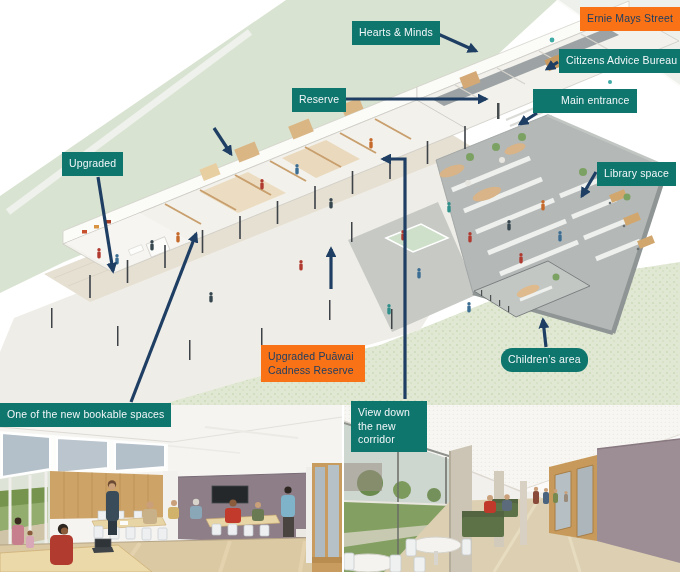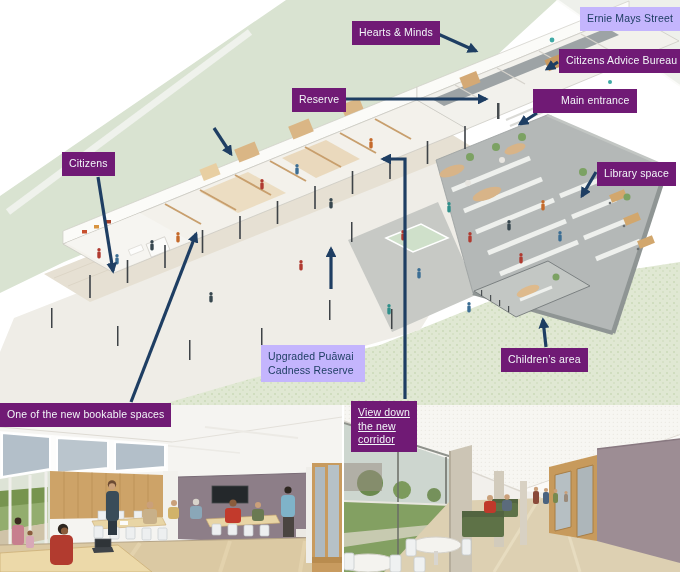--- a/index.html
+++ b/index.html
@@ -2,26 +2,26 @@
 <html><head>
 <meta charset="utf-8">
 <style>
   html,body{margin:0;padding:0;background:#fff;}
   .wrap{
     position:relative;width:680px;height:572px;background:#ffffff;
     font-family:"Liberation Sans",sans-serif;overflow:hidden;
   }
   .layer{position:absolute;left:0;top:0;}
   .lbl{
-    position:absolute;z-index:6;background:#701a75;color:#f2f6f8;
+    position:absolute;z-index:6;background:#0f766e;color:#f2f6f8;
     font-size:10.5px;line-height:1.3;letter-spacing:.15px;
     padding:5px 7px;box-sizing:border-box;white-space:nowrap;
   }
   .lbl.multi{white-space:normal;}
-  .lbl.yellow{background:#c4b5fd;color:#1e3e63;}
+  .lbl.yellow{background:#f97316;color:#1e3e63;}
   .photo{position:absolute;top:405px;height:167px;overflow:hidden;z-index:1;background:#eee;}
   svg{display:block;}
 </style>
 </head>
 <body>
 
 <div class="wrap">
 
   <svg class="layer" width="680" height="405" viewBox="0 0 680 405">
     <defs>
@@ -444,26 +444,26 @@
 
   <div class="lbl yellow" style="left:580px;top:7px;">Ernie Mays Street</div>
 
   <div class="lbl" style="left:559px;top:49px;">Citizens Advice Bureau</div>
 
   <div class="lbl" style="left:292px;top:88px;">Reserve</div>
 
   <div class="lbl" style="left:533px;top:89px;padding-left:28px;">Main entrance</div>
 
 
-  <div class="lbl" style="left:62px;top:152px;">Citizens</div>
+  <div class="lbl" style="left:62px;top:152px;">Upgraded</div>
 
   <div class="lbl" style="left:597px;top:162px;">Library space</div>
 
 
   <div class="lbl yellow multi" style="left:261px;top:345px;width:104px;">Upgraded Puāwai Cadness Reserve</div>
 
-  <div class="lbl" style="left:501px;top:348px;">Children’s area</div>
+  <div class="lbl" style="left:501px;top:348px;border-radius:11px;">Children’s area</div>
 
   <div class="lbl" style="left:0;top:403px;">One of the new bookable spaces</div>
 
-  <div class="lbl multi" style="left:351px;top:401px;width:66px;text-decoration:underline;">View down the new corridor</div>
+  <div class="lbl multi" style="left:351px;top:401px;width:76px;">View down the new corridor</div>
 
 </div>
 
 </body></html>

